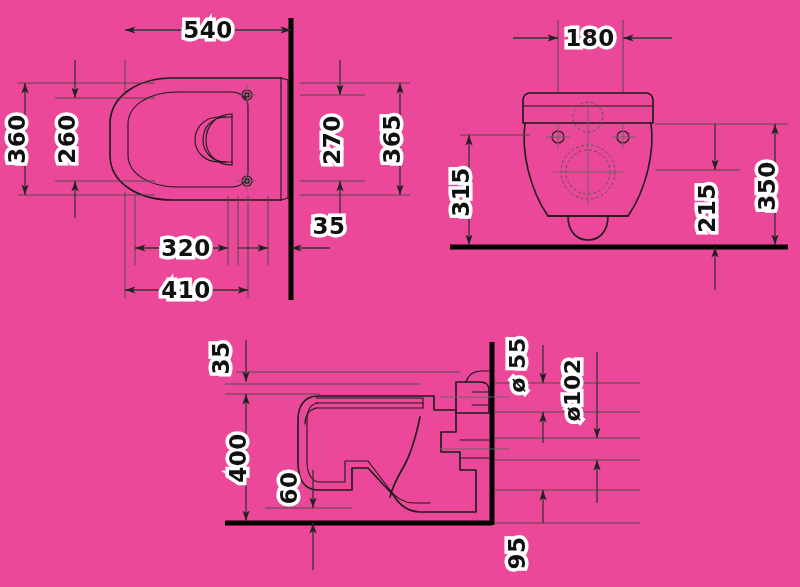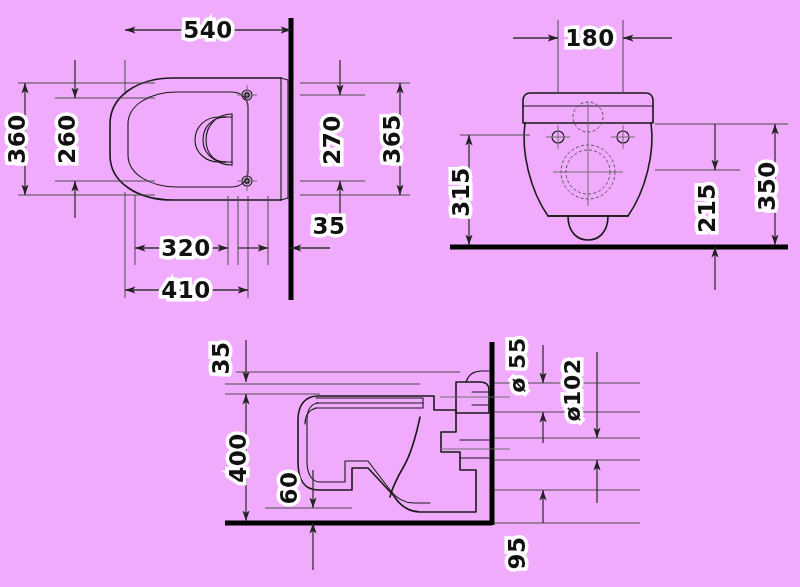--- a/index.html
+++ b/index.html
@@ -10,21 +10,21 @@
   body {
     width: 800px;
     height: 587px;
     font-family: "Liberation Sans", sans-serif;
     overflow: hidden;
   }
   #drawing-root {
     position: relative;
     width: 800px;
     height: 587px;
-    background: #f0abfc;
+    background: #ec4899;
   }
   svg.dwg {
     position: absolute;
     top: 0;
     left: 0;
     width: 800px;
     height: 587px;
   }
   
   .obj   { fill: none; stroke: #1a1a1a; stroke-width: 1.6; stroke-linejoin: round; stroke-linecap: round; }

